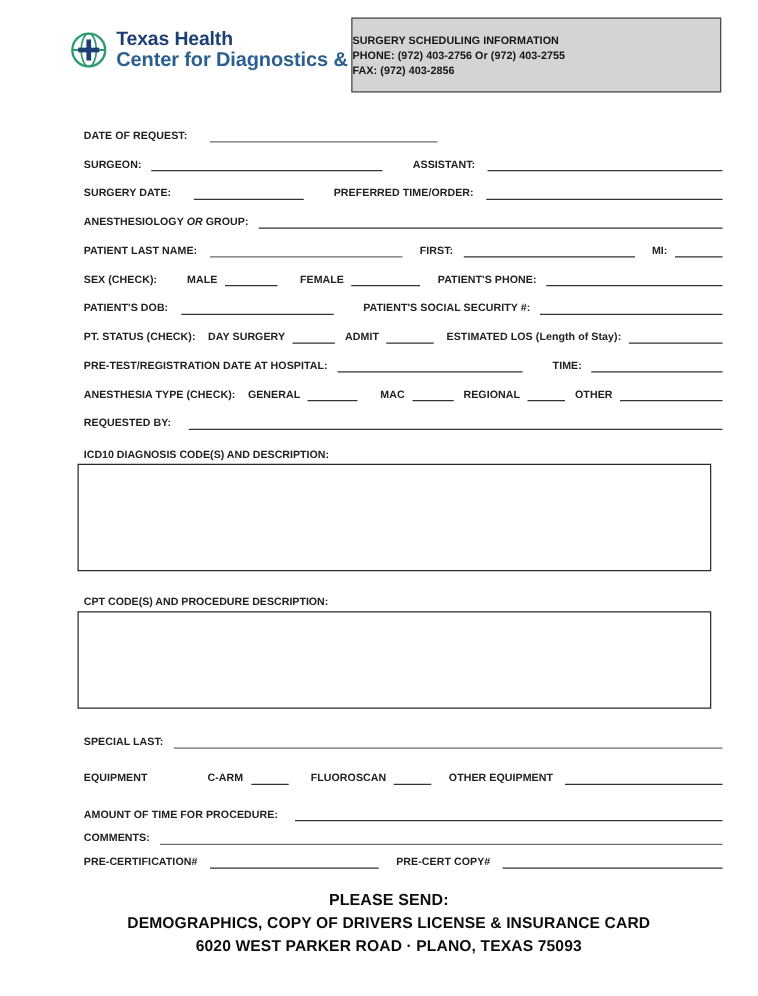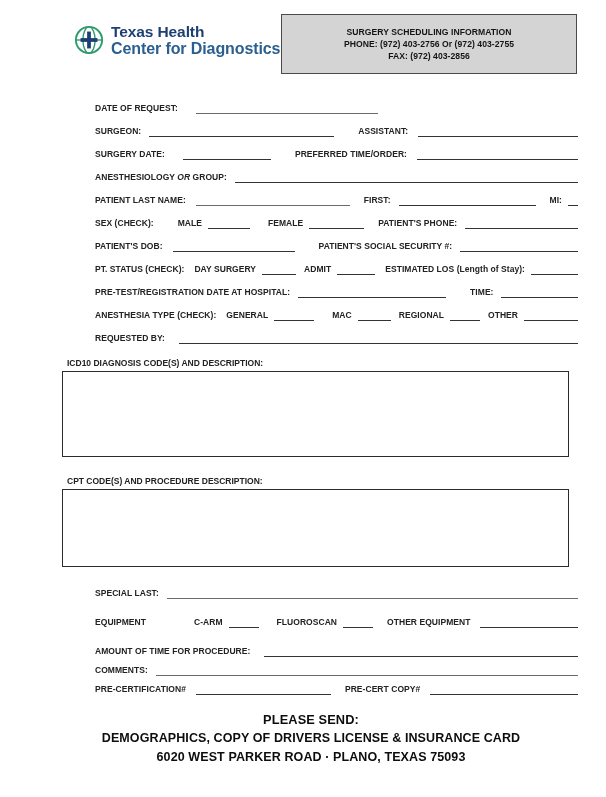--- a/index.html
+++ b/index.html
@@ -14,56 +14,55 @@
     position: relative;
     width: 606px; height: 797px;
     background: #fff;
   }
 
   
   .header {
     position: absolute; left: 0; top: 0; width: 606px; height: 92px;
   }
   .logo-block {
-    position: absolute; left: 74px; top: 24px;
+    position: absolute; left: 56px; top: 24px;
     display: flex; align-items: flex-start; gap: 7px;
   }
   .logo-mark { width: 30px; height: 30px; flex: none; margin-top: 1px; }
   .logo-text { line-height: 1.05; }
   .logo-title {
     font-size: 15.5px; font-weight: bold; color: #1d3f73;
     letter-spacing: -0.1px;
   }
   .logo-sub {
     font-size: 16px; color: #2a5f8f; font-weight: bold;
     letter-spacing: -0.1px; margin-top: 1px;
   }
 
   .info-box {
     position: absolute; left: 281px; top: 14px;
     width: 296px; height: 60px;
     background: #d4d4d4;
     border: 1px solid #4a4a4a;
     display: flex; flex-direction: column;
-    align-items: center; justify-content: center;
+    justify-content: center;
     gap: 2px;
   }
   .info-line {
     font-size: 8.6px; font-weight: bold; color: #141414;
     letter-spacing: 0.05px; white-space: nowrap;
   }
 
   
   .body { position: absolute; left: 0; top: 92px; width: 606px; }
   .row {
     position: relative; height: 23px;
     display: flex; align-items: flex-end;
     padding-left: 67px; padding-right: 28px;
     white-space: nowrap;
-    margin-left: 28px;
   }
   .lbl {
     font-size: 8.5px; font-weight: bold; color: #222;
     letter-spacing: 0.05px;
     line-height: 12px; padding-bottom: 1px;
   }
   .lbl .itu { font-style: italic; }
   .line {
     border-bottom: 1px solid #333;
     height: 12px;

